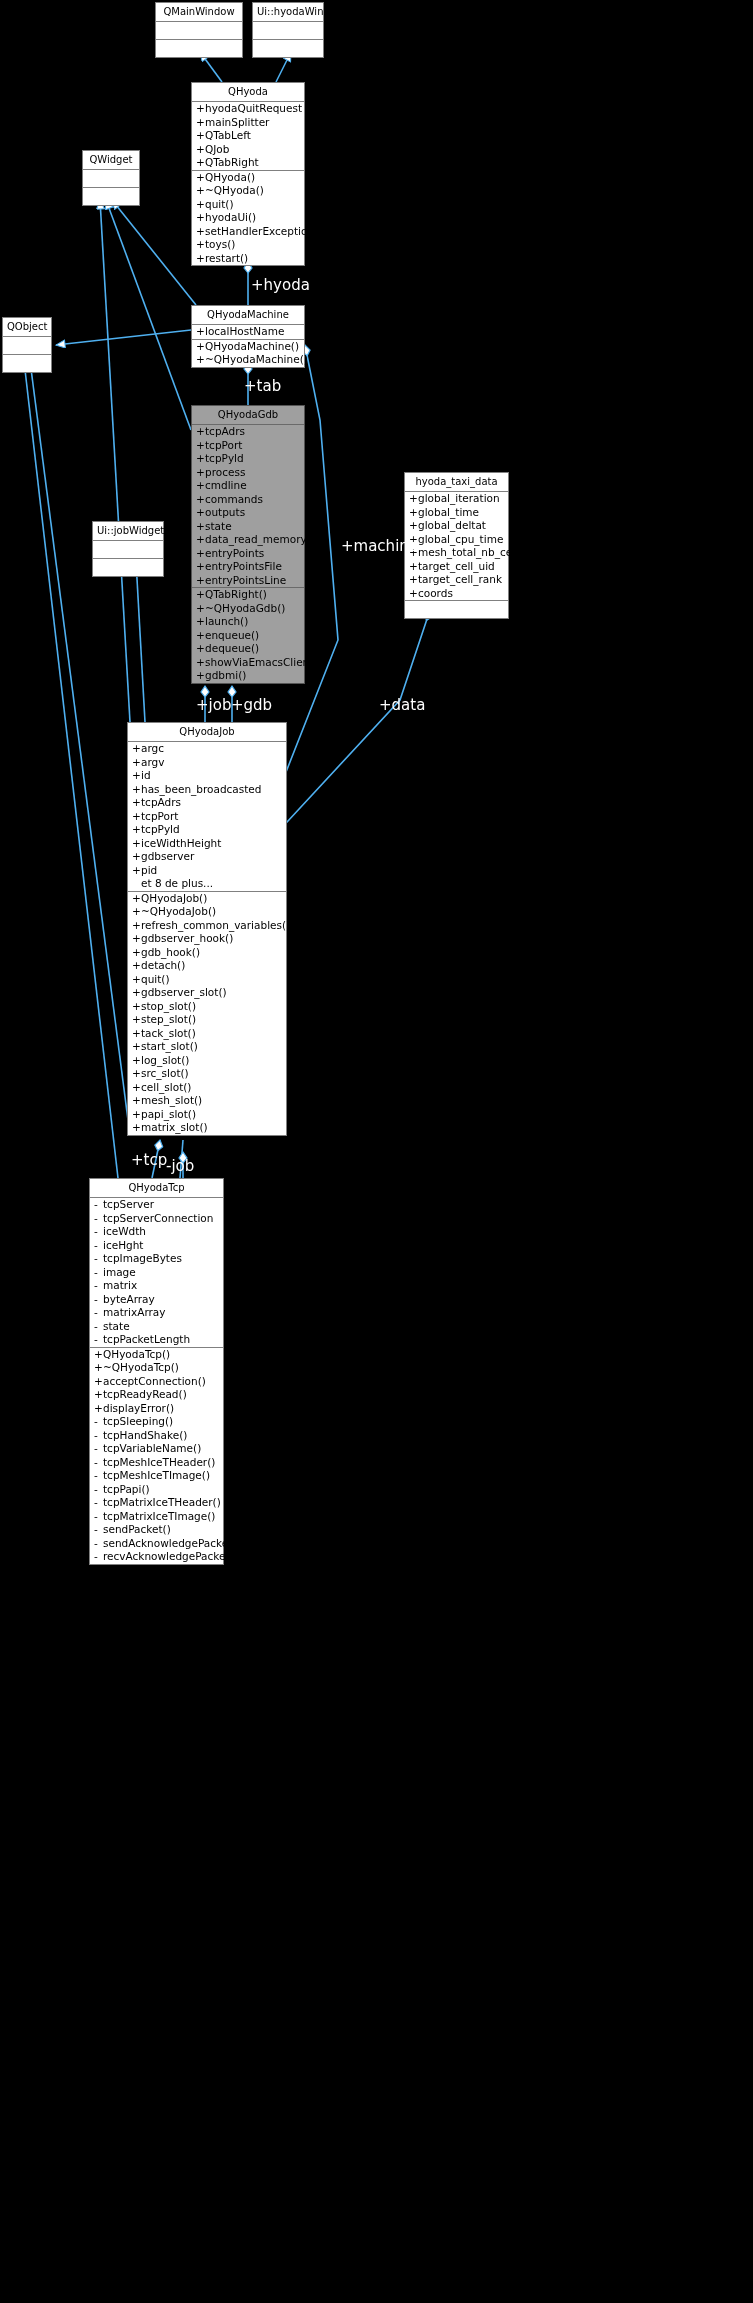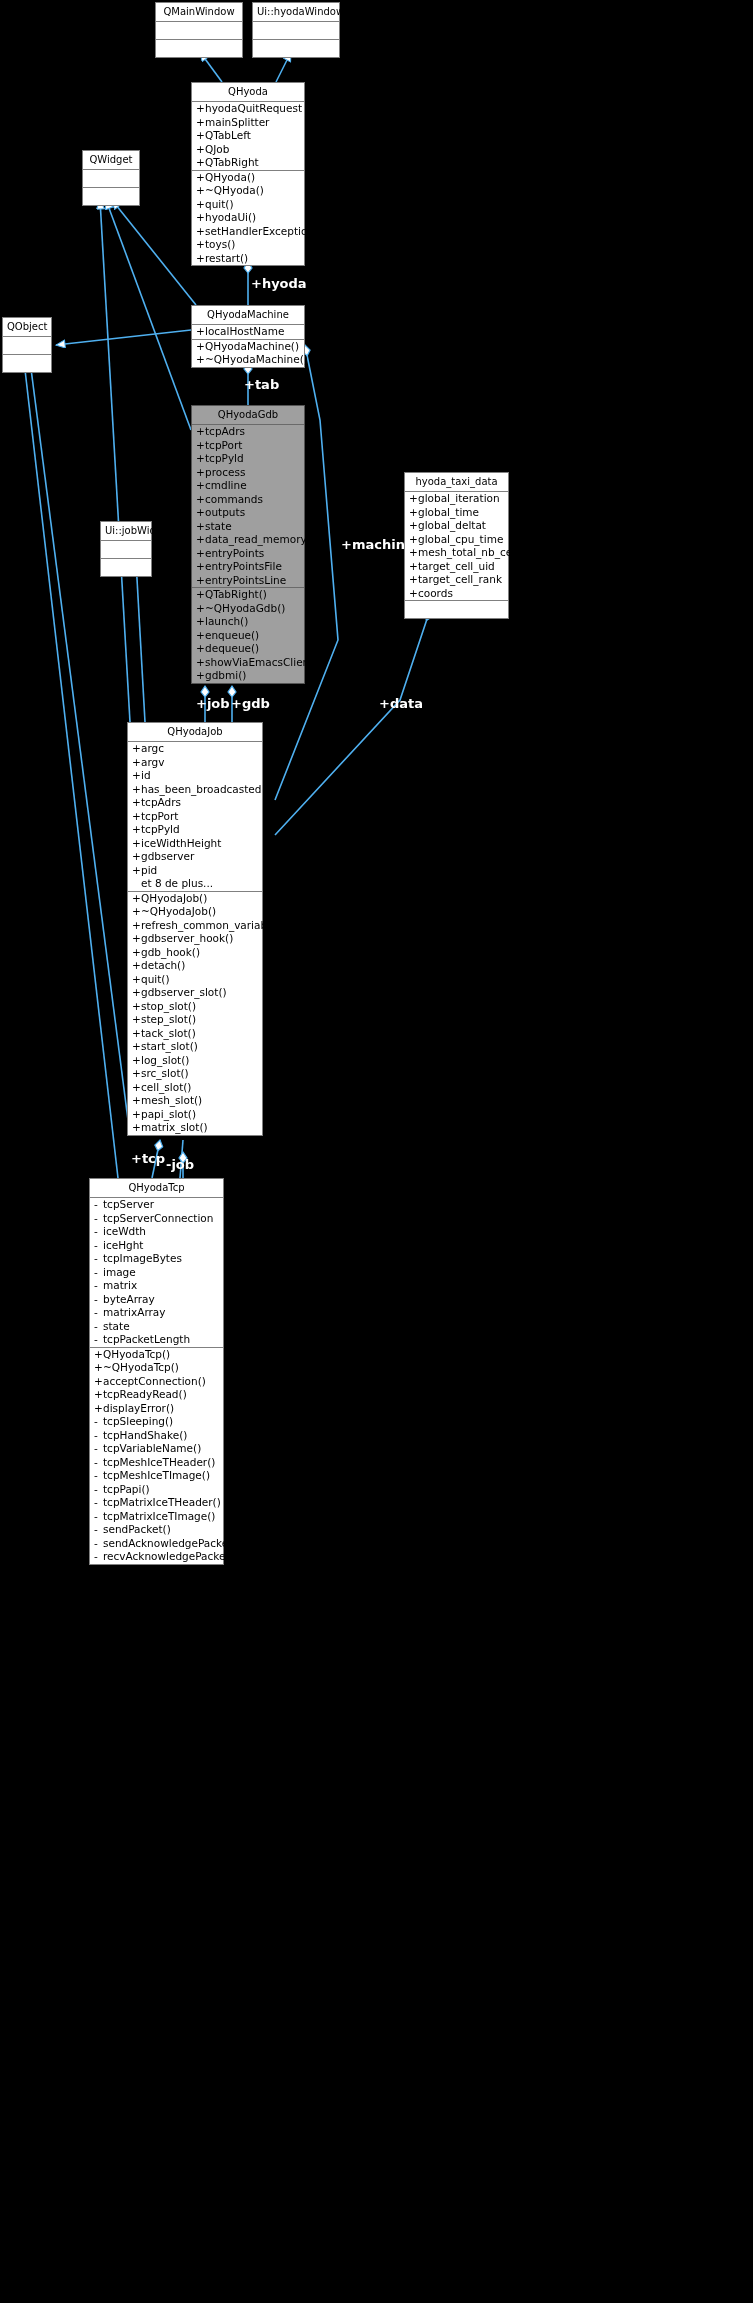--- a/index.html
+++ b/index.html
@@ -68,22 +68,22 @@
     display: inline-block;
     width: 9px;
     text-align: left;
   }
   .uml-empty {
     height: 14px;
   }
   .edge-label {
     position: absolute;
     color: #ffffff;
-    font-size: 13px;
-    font-weight: bold;
+    font-size: 15px;
+    font-weight: normal;
     white-space: nowrap;
     font-family: "DejaVu Sans", "Liberation Sans", sans-serif;
   }
 </style>
 </head>
 <body>
 
 <div id="diagram">
 
   <svg class="edges" viewBox="0 0 753 2303" xmlns="http://www.w3.org/2000/svg">
@@ -140,21 +140,21 @@
         <div class="uml-title">QMainWindow</div>
         <div class="uml-sep"></div>
         <div class="uml-compartment">
           <div class="uml-row uml-empty"></div>
         </div>
         <div class="uml-sep"></div>
         <div class="uml-compartment">
           <div class="uml-row uml-empty"></div>
         </div>
       </div>
-      <div class="uml-box" style="left: 252px; top: 2px; width: 88px;">
+      <div class="uml-box" style="left: 252px; top: 2px; width: 72px;">
         <div class="uml-title">Ui::hyodaWindow</div>
         <div class="uml-sep"></div>
         <div class="uml-compartment">
           <div class="uml-row uml-empty"></div>
         </div>
         <div class="uml-sep"></div>
         <div class="uml-compartment">
           <div class="uml-row uml-empty"></div>
         </div>
       </div>
@@ -173,21 +173,21 @@
         <div class="uml-title">QObject</div>
         <div class="uml-sep"></div>
         <div class="uml-compartment">
           <div class="uml-row uml-empty"></div>
         </div>
         <div class="uml-sep"></div>
         <div class="uml-compartment">
           <div class="uml-row uml-empty"></div>
         </div>
       </div>
-      <div class="uml-box" style="left: 100px; top: 521px; width: 52px;">
+      <div class="uml-box" style="left: 92px; top: 521px; width: 72px;">
         <div class="uml-title">Ui::jobWidget</div>
         <div class="uml-sep"></div>
         <div class="uml-compartment">
           <div class="uml-row uml-empty"></div>
         </div>
         <div class="uml-sep"></div>
         <div class="uml-compartment">
           <div class="uml-row uml-empty"></div>
         </div>
       </div>
@@ -263,21 +263,21 @@
           <div class="uml-row"><span class="vis">+</span><span>mesh_total_nb_cell</span></div>
           <div class="uml-row"><span class="vis">+</span><span>target_cell_uid</span></div>
           <div class="uml-row"><span class="vis">+</span><span>target_cell_rank</span></div>
           <div class="uml-row"><span class="vis">+</span><span>coords</span></div>
         </div>
         <div class="uml-sep"></div>
         <div class="uml-compartment">
           <div class="uml-row uml-empty"></div>
         </div>
       </div>
-      <div class="uml-box" style="left: 127px; top: 722px; width: 136px;">
+      <div class="uml-box" style="left: 127px; top: 722px; width: 160px;">
         <div class="uml-title">QHyodaJob</div>
         <div class="uml-sep"></div>
         <div class="uml-compartment">
           <div class="uml-row"><span class="vis">+</span><span>argc</span></div>
           <div class="uml-row"><span class="vis">+</span><span>argv</span></div>
           <div class="uml-row"><span class="vis">+</span><span>id</span></div>
           <div class="uml-row"><span class="vis">+</span><span>has_been_broadcasted</span></div>
           <div class="uml-row"><span class="vis">+</span><span>tcpAdrs</span></div>
           <div class="uml-row"><span class="vis">+</span><span>tcpPort</span></div>
           <div class="uml-row"><span class="vis">+</span><span>tcpPyld</span></div>

